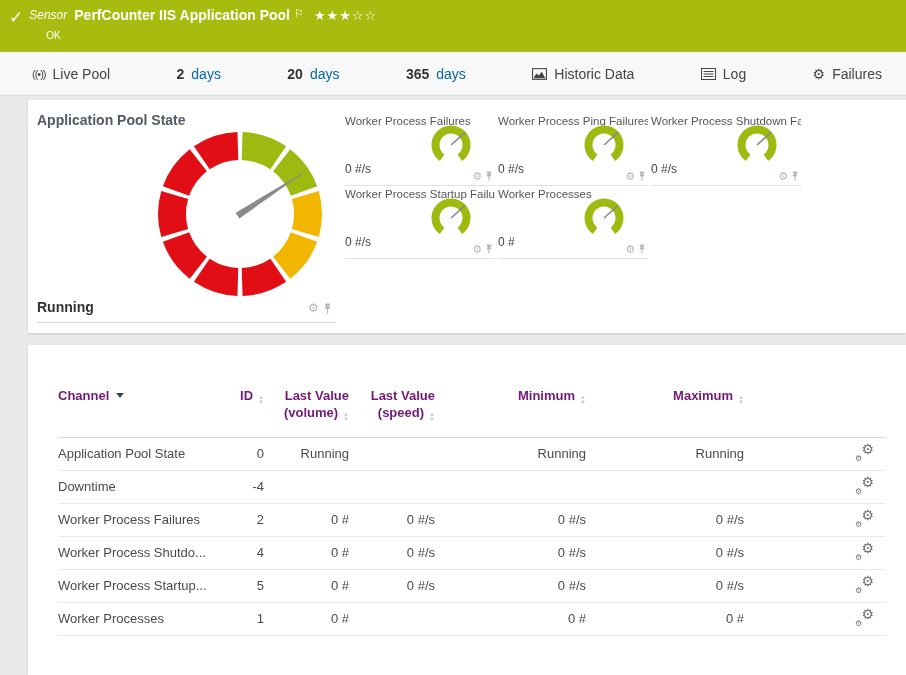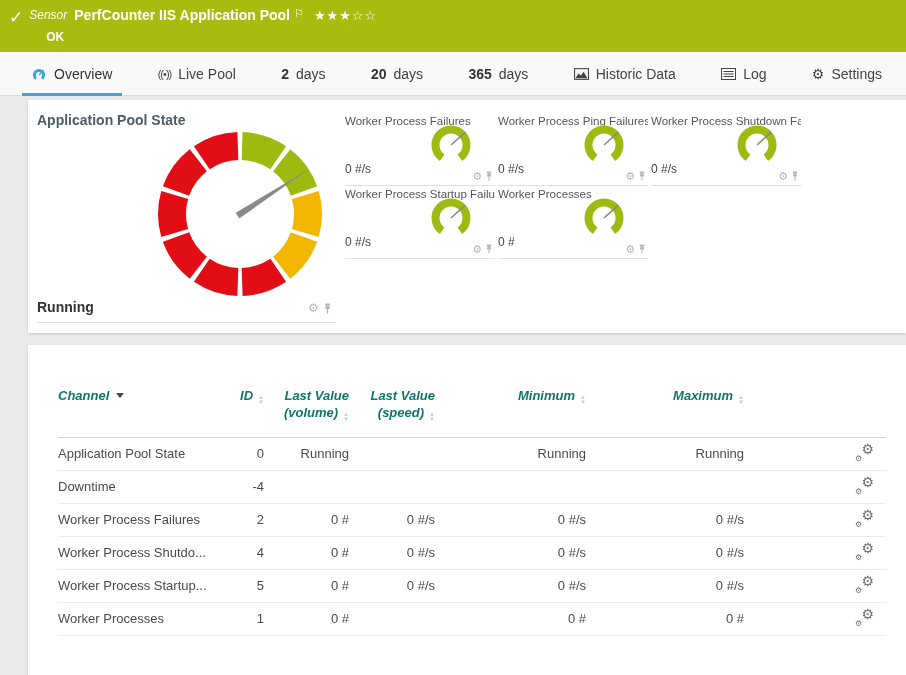--- a/index.html
+++ b/index.html
@@ -9,31 +9,31 @@
 
   
   .header { position:absolute; left:0; top:0; width:906px; height:52px; color:#fff; display:flex; }
   .check { font-size:17px; font-weight:bold; margin:7px 6px 0 9px; }
   .header-main { padding-top:4px; }
   .hline1 { display:flex; align-items:flex-start; line-height:22px; }
   .kind { font-style:italic; font-size:12px; margin-right:7px; }
   .sensor-title { font-size:14px; font-weight:bold; }
   .flag { font-size:11px; margin:0 10px 0 4px; position:relative; top:-2px; }
   .stars { font-size:13px; letter-spacing:1px; position:relative; top:1px; }
-  .status { font-size:12px; font-weight:bold; margin:4px 0 0 17px; }
+  .status { font-size:10px; font-weight:normal; margin:4px 0 0 17px; }
 
   
   .tabbar { position:absolute; left:0; top:52px; width:906px; height:44px; background:#f8f8f8;
             border-bottom:1px solid #dcdcdc; display:flex; justify-content:space-between;
             padding:0 14px 0 22px; }
   .tab { height:44px; display:flex; align-items:center; gap:7px; font-size:14px; color:#444;
          border-bottom:3px solid transparent; padding:3px 10px 0 10px; cursor:default; }
   .tab.active { border-bottom-color:#38a7da; color:#333; }
   .tab .num { font-weight:bold; color:#333; }
-  .tab .unit { color:#404040; }
+  .tab .unit { color:#0369a1; }
   .radio-ic { font-size:11px; color:#444; letter-spacing:-1px; }
   .radio-ic::before { content:"((\2022))"; }
   .gear-ch::before { content:"\2699"; font-size:14px; color:#444; }
 
   
   .card { position:absolute; background:#fff; box-shadow:0 1px 2px rgba(0,0,0,.14); }
   .card1 { left:28px; top:100px; width:878px; height:233px; }
   .card2 { left:28px; top:345px; width:878px; height:330px; overflow:hidden; }
 
   .pool-title { position:absolute; left:9px; top:12px; font-size:14px; font-weight:bold; color:#4f5b66; }
@@ -51,22 +51,22 @@
   .t4 { left:317px; top:86px; } .t5 { left:470px; top:86px; }
   .tile-title { font-size:11.5px; color:#555; white-space:nowrap; overflow:hidden; padding-top:2px; }
   .tile-value { position:absolute; left:0; bottom:9px; font-size:12px; color:#444; }
   .mini-gauge { position:absolute; left:83px; top:8px; }
   .tile-icons { position:absolute; right:2px; bottom:3px; display:flex; align-items:center; gap:3px; }
   .tile-icons .gear-sm { font-size:11px; }
 
   
   table { border-collapse:collapse; table-layout:fixed; width:828px; margin:30px 20px 0 30px;
           font-size:13px; color:#4a4a4a; }
-  th { color:#0f766e; font-weight:bold; text-align:right; vertical-align:top;
-       padding:12px 0 0 0; height:62px; border-bottom:1px solid #d8d8d8; line-height:17px;font-style:italic; }
+  th { color:#701a75; font-weight:bold; text-align:right; vertical-align:top;
+       padding:12px 0 0 0; height:62px; border-bottom:1px solid #d8d8d8; line-height:17px; }
   th.ch, td.ch { text-align:left; }
   td { height:33px; border-bottom:1px solid #eaeaea; text-align:right; }
   td.edit { text-align:right; padding-right:12px; }
   th.edit { border-bottom:1px solid #d8d8d8; }
   .sort { display:inline-flex; flex-direction:column; align-items:center; margin-left:5px; vertical-align:1px; }
   .sort::before { content:"\25B2"; font-size:6px; line-height:5px; color:#c6ccd6; }
   .sort::after  { content:"\25BC"; font-size:6px; line-height:5px; color:#c6ccd6; }
   .caret { display:inline-block; margin-left:7px; width:0; height:0; border-left:4px solid transparent;
            border-right:4px solid transparent; border-top:5px solid #3a4a5c; vertical-align:2px; }
   .editgears { position:relative; display:inline-block; width:19px; height:17px; color:#6f6f6f; }
@@ -85,27 +85,20 @@
         <span class="kind">Sensor</span>
         <span class="sensor-title">PerfCounter IIS Application Pool</span>
         <span class="flag">⚐</span>
         <span class="stars"><span>★</span><span>★</span><span>★</span><span>☆</span><span>☆</span></span>
       </div>
       <div class="status">OK</div>
     </div>
   </div>
 
   <div class="tabbar">
-    <div class="tab active">
-      <svg width="15" height="14" viewBox="0 0 15 14">
-        <path d="M4.04 11.52 A4.6 4.6 0 1 1 9.96 11.52" fill="none" stroke-width="3" stroke="#38a7da"></path>
-        <line x1="7" y1="8" x2="11.8" y2="3.2" stroke-width="1.4" stroke="#38a7da"></line>
-      </svg>
-      <span>Overview</span>
-    </div>
     <div class="tab">
       <span class="radio-ic"></span>
       <span>Live Pool</span>
     </div>
     <div class="tab">
       <span class="num">2</span>
       <span class="unit">days</span>
     </div>
     <div class="tab">
       <span class="num">20</span>
@@ -126,21 +119,21 @@
       <svg width="15" height="12" viewBox="0 0 15 12">
         <rect x="0.5" y="0.5" width="14" height="11" fill="none" stroke="#444"></rect>
         <line x1="2.5" y1="3.5" x2="12.5" y2="3.5" stroke="#444"></line>
         <line x1="2.5" y1="6" x2="12.5" y2="6" stroke="#444"></line>
         <line x1="2.5" y1="8.5" x2="12.5" y2="8.5" stroke="#444"></line>
       </svg>
       <span>Log</span>
     </div>
     <div class="tab">
       <span class="gear-ch"></span>
-      <span>Settings</span>
+      <span>Failures</span>
     </div>
   </div>
 
   <div class="card card1">
     <div class="pool-title">Application Pool State</div>
 
     <svg class="main-gauge" width="170" height="170" viewBox="0 0 170 170">
       <g id="main-gauge-segments">
           <path d="M87.57568224440652 3.0404620500100066A82 82 0 0 1 131.0908369838747 17.179392909485927L115.35250240401506 40.33764898917366A54 54 0 0 0 86.69618099021893 31.026645740250494Z" fill="#9cba10"></path>
           <path d="M135.25837839954406 20.207288985193387A82 82 0 0 1 162.1522230542465 57.2234905398861L135.80756152352816 66.70815230675426A54 54 0 0 0 118.09698089726072 42.33162933171272Z" fill="#9cba10"></path>

